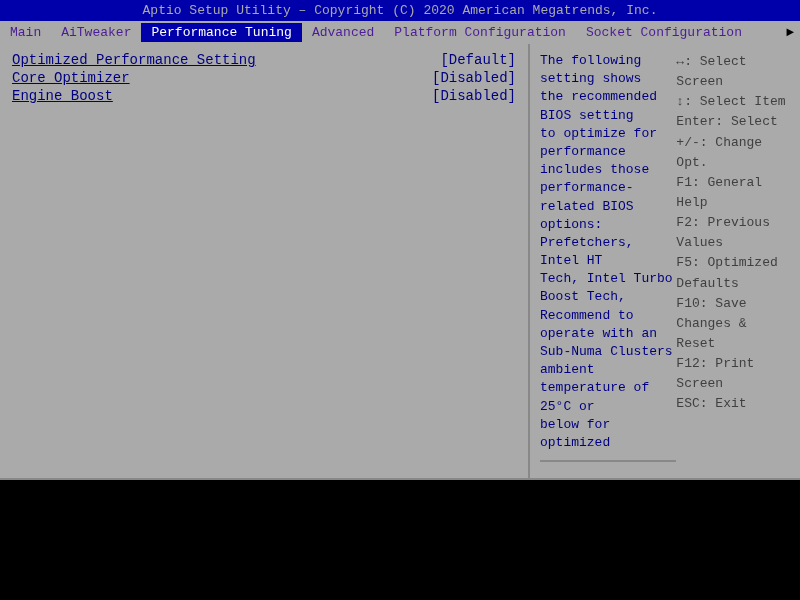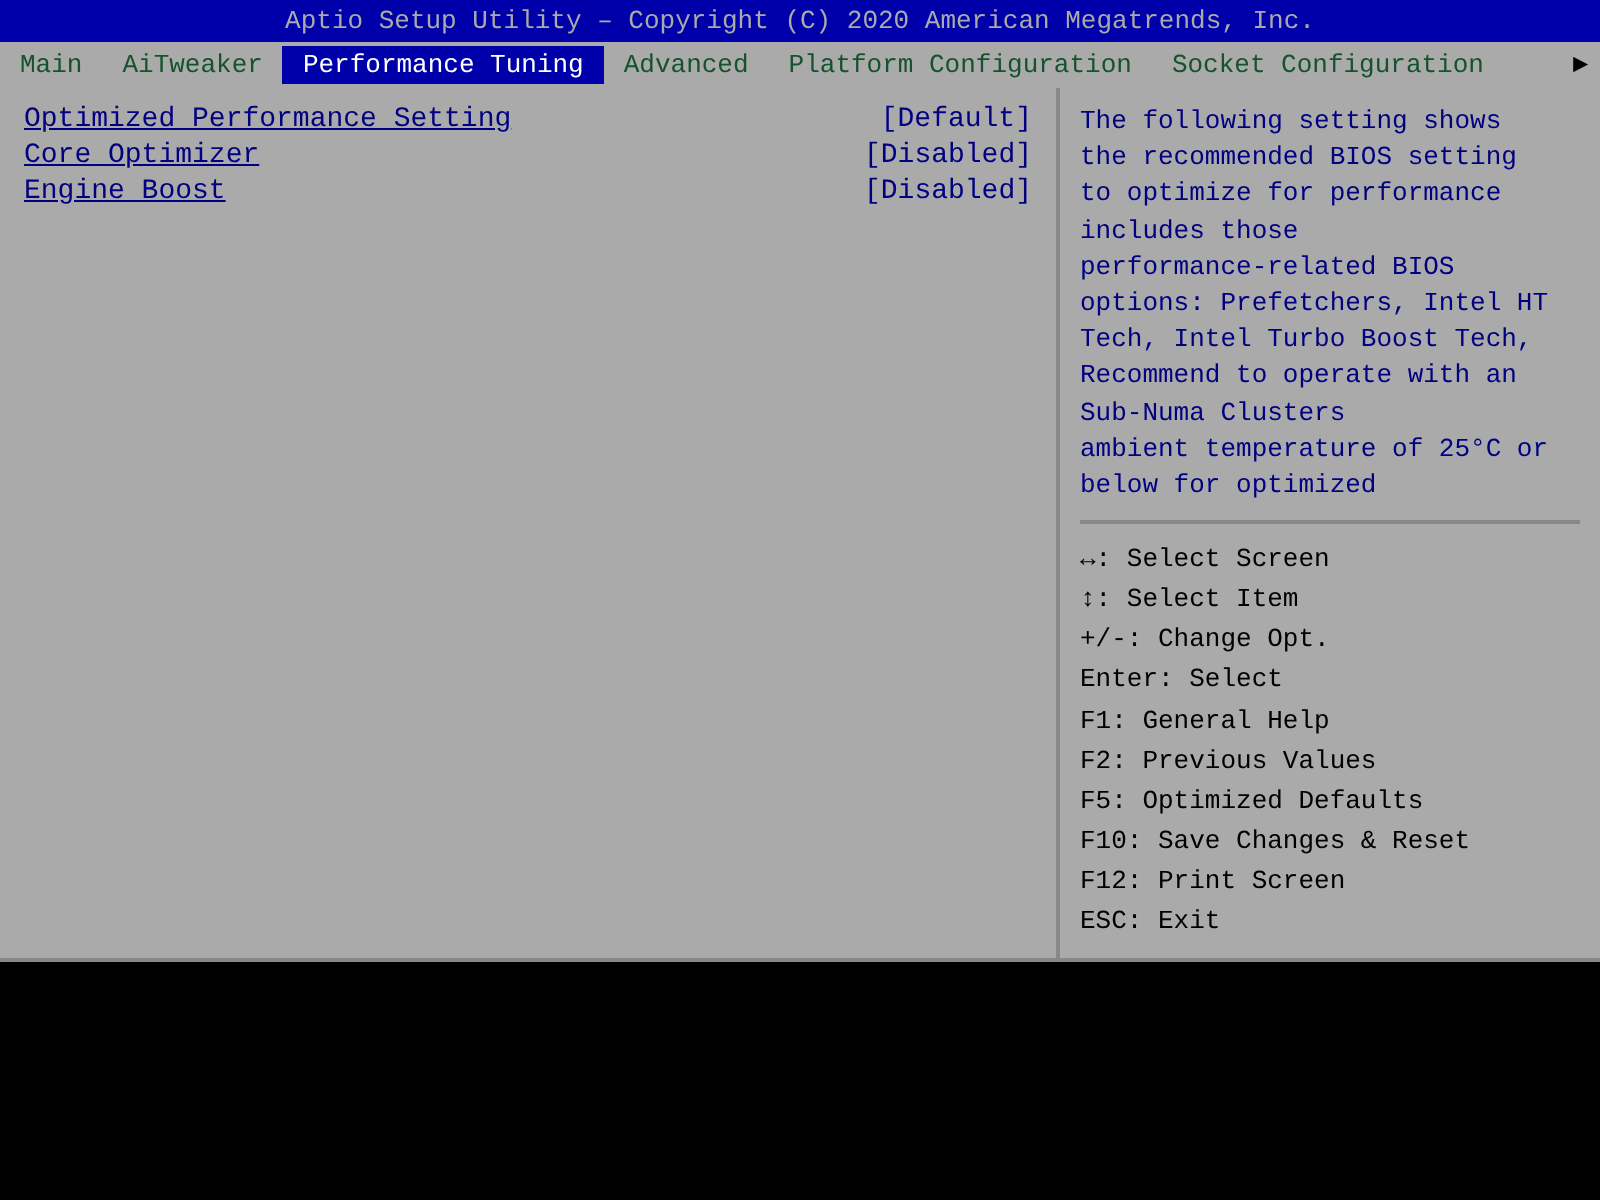--- a/index.html
+++ b/index.html
@@ -24,21 +24,21 @@
       padding: 3px 0;
       font-size: 13px;
     }
     #menu-bar {
       background: #aaaaaa;
       display: flex;
       flex-direction: row;
       padding: 2px 0;
     }
     .menu-item {
-      color: #14532d;
+      color: #4c1d95;
       padding: 2px 10px;
       cursor: pointer;
       font-size: 13px;
     }
     .menu-item.active {
       background: #0000aa;
       color: #ffffff;
     }
     #menu-arrow {
       margin-left: auto;
@@ -71,33 +71,33 @@
       text-decoration: underline;
     }
     .setting-value {
       color: #000080;
     }
     #right-panel {
       flex: 1;
       background: #aaaaaa;
       padding: 8px 10px;
       display: flex;
-      flex-direction: column;
+      flex-direction: row;
     }
     #description-box {
       background: #aaaaaa;
       color: #000080;
       font-size: 13px;
       line-height: 1.4;
       border-bottom: 2px solid #888;
       padding-bottom: 8px;
       margin-bottom: 8px;
     }
     #help-box {
-      color: #000000;
+      color: #404040;
       font-size: 13px;
       line-height: 1.55;
     }
     #bottom-bar {
       background: #aaaaaa;
       height: 18px;
       border-top: 2px solid #888888;
     }
   </style>
 </head>
@@ -150,22 +150,22 @@
           <div>Tech, Intel Turbo Boost Tech,</div>
           <div>Recommend to operate with an</div>
           <div>Sub-Numa Clusters</div>
           <div>ambient temperature of 25°C or</div>
           <div>below for optimized</div>
         </div>
       <div id="help-box">
 
       <div>↔: Select Screen</div>
           <div>↕: Select Item</div>
+          <div>Enter: Select</div>
           <div>+/-: Change Opt.</div>
-          <div>Enter: Select</div>
           <div>F1: General Help</div>
           <div>F2: Previous Values</div>
           <div>F5: Optimized Defaults</div>
           <div>F10: Save Changes &amp; Reset</div>
           <div>F12: Print Screen</div>
           <div>ESC: Exit</div>
         </div>
     </div>
   </div>
 

